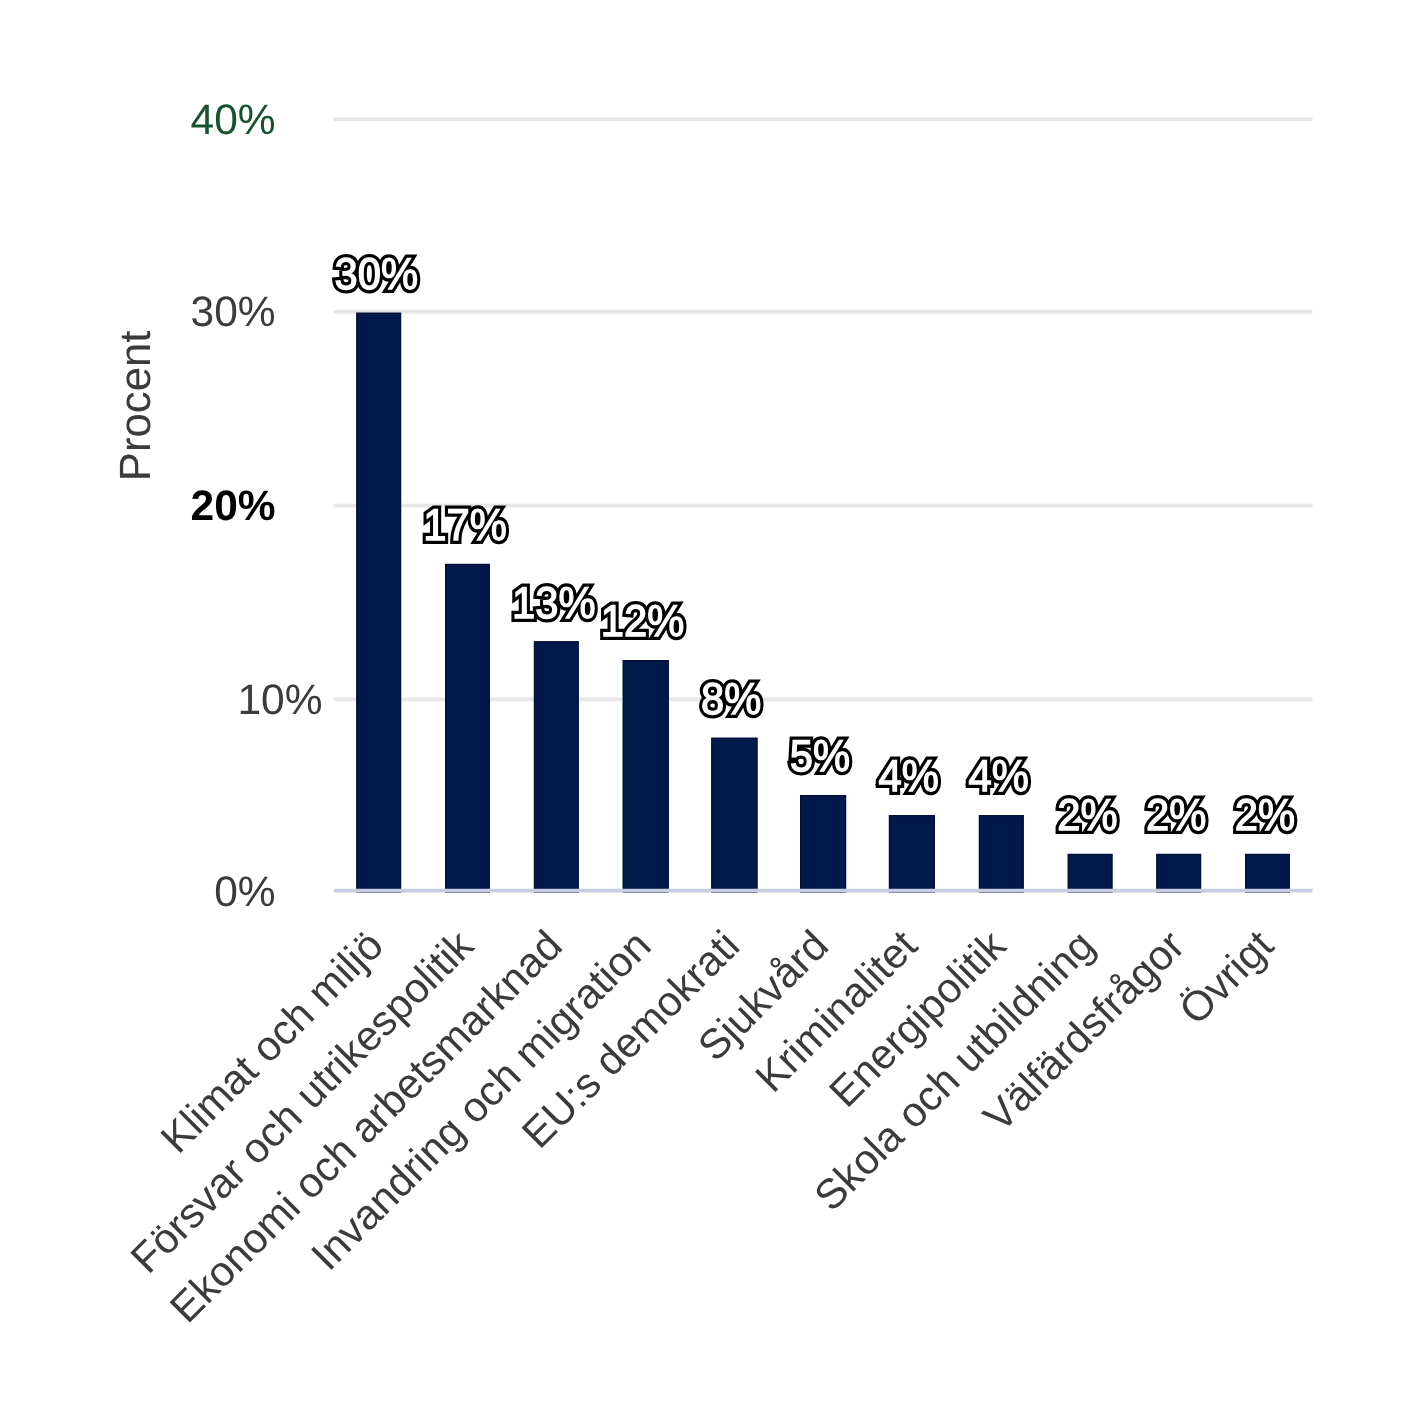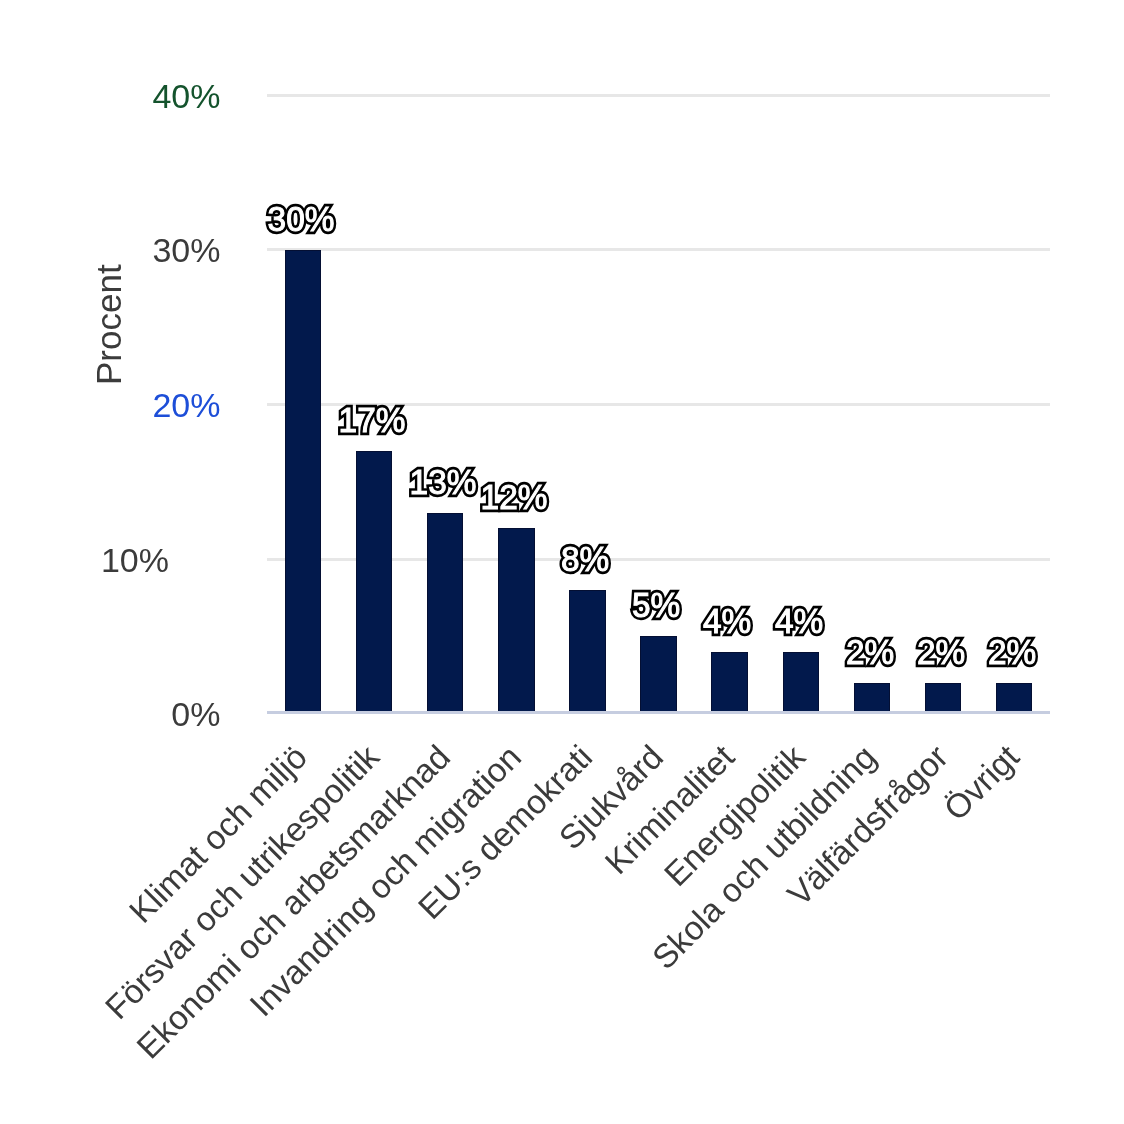--- a/index.html
+++ b/index.html
@@ -41,22 +41,22 @@
     <div class="bar" style="left: 498.023px; top: 528.16px; width: 36.5px; height: 185.64px; background: rgb(2, 25, 76); box-shadow: rgb(4, 15, 51) 0px 0px 0px 1px inset;"></div>
     <div class="bar" style="left: 569.146px; top: 590.04px; width: 36.5px; height: 123.76px; background: rgb(2, 25, 76); box-shadow: rgb(4, 15, 51) 0px 0px 0px 1px inset;"></div>
     <div class="bar" style="left: 640.27px; top: 636.45px; width: 36.5px; height: 77.35px; background: rgb(2, 25, 76); box-shadow: rgb(4, 15, 51) 0px 0px 0px 1px inset;"></div>
     <div class="bar" style="left: 711.394px; top: 651.92px; width: 36.5px; height: 61.88px; background: rgb(2, 25, 76); box-shadow: rgb(4, 15, 51) 0px 0px 0px 1px inset;"></div>
     <div class="bar" style="left: 782.517px; top: 651.92px; width: 36.5px; height: 61.88px; background: rgb(2, 25, 76); box-shadow: rgb(4, 15, 51) 0px 0px 0px 1px inset;"></div>
     <div class="bar" style="left: 853.641px; top: 682.86px; width: 36.5px; height: 30.94px; background: rgb(2, 25, 76); box-shadow: rgb(4, 15, 51) 0px 0px 0px 1px inset;"></div>
     <div class="bar" style="left: 924.765px; top: 682.86px; width: 36.5px; height: 30.94px; background: rgb(2, 25, 76); box-shadow: rgb(4, 15, 51) 0px 0px 0px 1px inset;"></div>
     <div class="bar" style="left: 995.888px; top: 682.86px; width: 36.5px; height: 30.94px; background: rgb(2, 25, 76); box-shadow: rgb(4, 15, 51) 0px 0px 0px 1px inset;"></div>
   </div>
   <div class="ytick" style="right: 903.5px; top: 694.3px; color: rgb(59, 59, 59);">0%</div>
-  <div class="ytick" style="right: 955px; top: 539.6px; color: rgb(59, 59, 59);">10%</div>
-  <div class="ytick" style="right: 903.5px; top: 384.9px; color: #1d4ed8;">20%</div>
+  <div class="ytick" style="right: 866px; top: 539.6px; color: rgb(59, 59, 59);">10%</div>
+  <div class="ytick" style="right: 903.5px; top: 384.9px; color: #000000; font-weight: bold;">20%</div>
   <div class="ytick" style="right: 903.5px; top: 230.2px; color: rgb(59, 59, 59);">30%</div>
   <div class="ytick" style="right: 903.5px; top: 75.5px; color: #14532d;">40%</div>
   <div class="ylabel" style="left: 89px; top: 385px; color: rgb(59, 59, 59);">Procent</div>
   <div class="vlabel" style="left: 150.702px; top: 198.7px; width: 300px;">
       <span class="outline" style="color: rgb(0, 0, 0); -webkit-text-stroke-color: rgb(0, 0, 0);">30%</span>
       <span class="fill" style="color: rgb(255, 255, 255); -webkit-text-stroke-color: rgb(255, 255, 255);">30%</span>
     </div>
   <div class="vlabel" style="left: 221.825px; top: 399.81px; width: 300px;">
       <span class="outline" style="color: rgb(0, 0, 0); -webkit-text-stroke-color: rgb(0, 0, 0);">17%</span>
       <span class="fill" style="color: rgb(255, 255, 255); -webkit-text-stroke-color: rgb(255, 255, 255);">17%</span>

